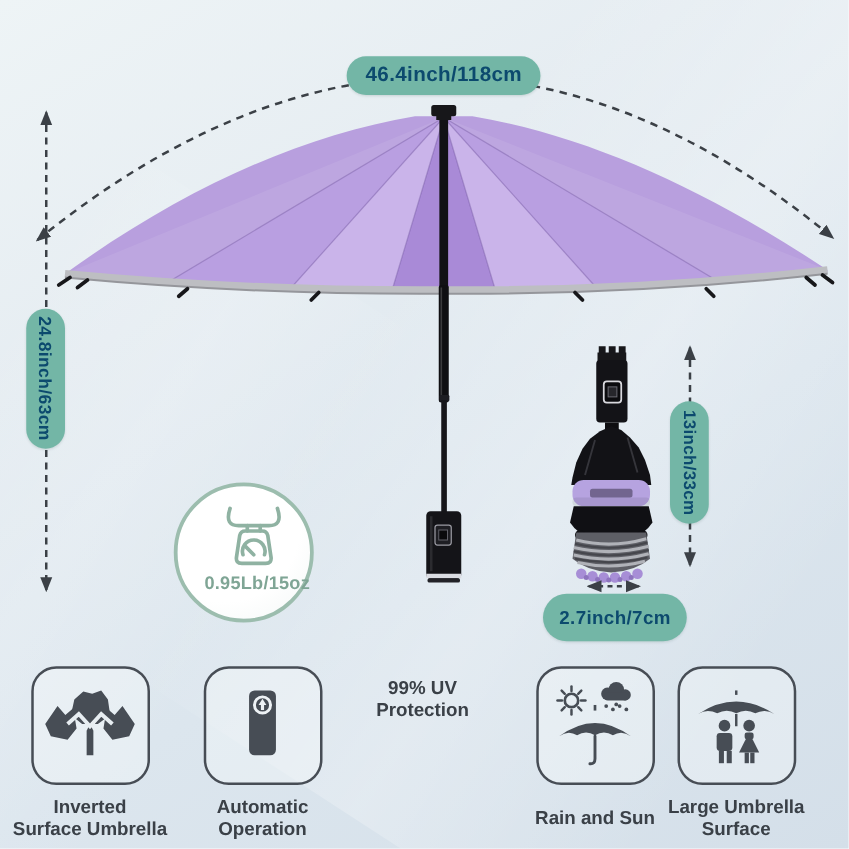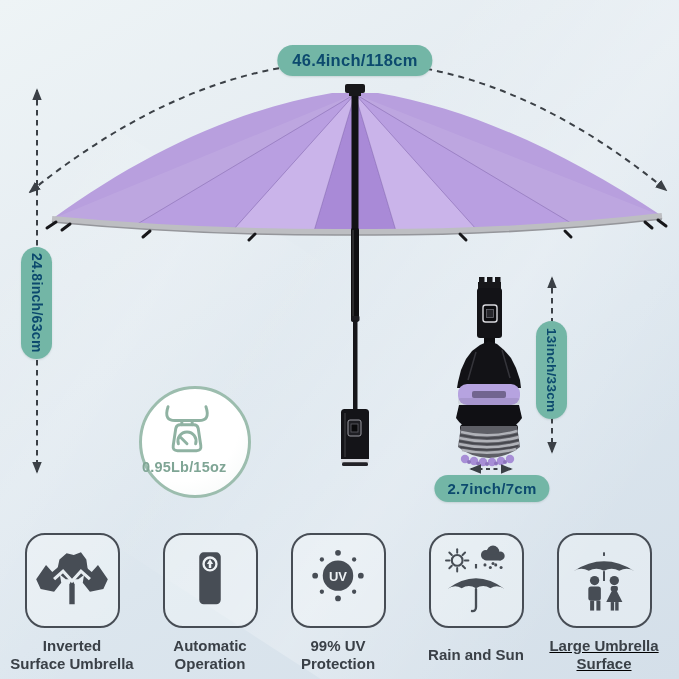--- a/index.html
+++ b/index.html
@@ -11,28 +11,28 @@
 Fade:none;background:linear-gradient(90deg,rgba(255,255,255,0) 0%,rgba(255,255,255,.55) 50%,rgba(255,255,255,0) 100%);opacity:.45;}
   .s2{left:-180px;top:120px;width:300px;height:900px;transform:rotate(33deg);
     background:linear-gradient(90deg,rgba(255,255,255,0),rgba(255,255,255,.4),rgba(255,255,255,0));opacity:.35;}
   svg.scene{position:absolute;left:0;top:0;}
   .pill{position:absolute;background:#73b6a6;color:#0c4a6e;border-radius:999px;
     display:flex;align-items:center;justify-content:center;font-weight:600;
     letter-spacing:.3px;box-shadow:0 1px 2px rgba(40,80,70,.15);}
   .pill-top{left:355px;top:45px;transform:translateX(-50%);height:31px;padding:0 15px;font-size:16.5px;}
   .pill-left{left:21px;top:247px;width:31px;height:112px;writing-mode:vertical-rl;font-size:14px;}
   .pill-right{left:536px;top:321px;width:31px;height:98px;writing-mode:vertical-rl;font-size:13.5px;}
-  .pill-bottom{left:492px;top:475px;transform:translateX(-50%);height:27px;padding:0 13px;font-size:15px;}
+  .pill-bottom{left:492px;top:475px;transform:translateX(-50%);height:38px;padding:0 13px;font-size:15px;}
   .weight-badge{position:absolute;left:139px;top:386px;width:112px;height:112px;border-radius:50%;
     border:3px solid #9cbdae;background:radial-gradient(circle at 35% 30%,#ffffff 60%,#f3f7f6 100%);
-    box-sizing:border-box;display:flex;flex-direction:column;align-items:flex-start;}
+    box-sizing:border-box;display:flex;flex-direction:column;align-items:flex-end;}
   .weight-badge svg{margin-top:10px;}
   .weight-text{color:#7fa595;font-size:14.5px;font-weight:700;margin-top:-2px;letter-spacing:.2px;}
   .feature{position:absolute;top:533px;width:134px;display:flex;flex-direction:column;align-items:center;}
-  .f0{left:5px;} .f1{left:143px;} .f2{left:271px;} .f3{left:409px;} .f4{left:537px;text-decoration:underline;}
+  .f0{left:5px;} .f1{left:143px;} .f2{left:271px;} .f3{left:409px;} .f4{left:522px;}
   .icon-box{width:95px;height:95px;border:2.5px solid #474d55;border-radius:20px;
     background:rgba(248,251,252,.35);box-sizing:border-box;display:flex;align-items:center;justify-content:center;}
   .feature-label{margin-top:8px;min-height:38px;display:flex;align-items:center;justify-content:center;
     text-align:center;font-size:15px;line-height:1.22;font-weight:700;color:#3a4047;white-space:pre-line;}
 </style>
 </head>
 <body>
 
 <div class="stage">
   <div class="bg-streak s1"></div>
@@ -194,36 +194,20 @@
         <circle cx="48" cy="29" r="7.2" fill="none" stroke="#eef2f5" stroke-width="2.6"></circle>
         <path d="M48,23.5 L51.5,29 L44.5,29 Z" fill="#eef2f5"></path>
         <rect x="46.6" y="29" width="2.8" height="4.5" fill="#eef2f5"></rect>
       </svg>
     </div>
     <span class="feature-label">Automatic
 Operation</span>
   </div>
 
   <div class="feature f2">
-    <div class="icon-box">
-      <svg width="86" height="86" viewBox="0 0 96 96">
-        <g fill="#474d55">
-          <circle cx="48" cy="42" r="17"></circle>
-          <circle cx="48" cy="16.5" r="3.2"></circle>
-            <circle cx="48" cy="67.5" r="3.2"></circle>
-          <circle cx="22.5" cy="42" r="3.2"></circle>
-            <circle cx="73.5" cy="42" r="3.2"></circle>
-          <circle cx="30" cy="24" r="2.4"></circle>
-            <circle cx="66" cy="24" r="2.4"></circle>
-          <circle cx="30" cy="60" r="2.4"></circle>
-            <circle cx="66" cy="60" r="2.4"></circle>
-        </g>
-        <text x="48" y="47.5" text-anchor="middle" font-size="14.5" font-weight="bold" fill="#eef2f5">UV</text>
-      </svg>
-    </div>
     <span class="feature-label">99% UV
 Protection</span>
   </div>
 
   <div class="feature f3">
     <div class="icon-box">
       <svg width="86" height="86" viewBox="0 0 96 96">
         <circle cx="27" cy="25" r="6" fill="none" stroke="#474d55" stroke-width="2.4"></circle>
         <g stroke="#474d55" stroke-width="2.2" stroke-linecap="round">
           <path d="M35.5,25 H39.5"></path>

